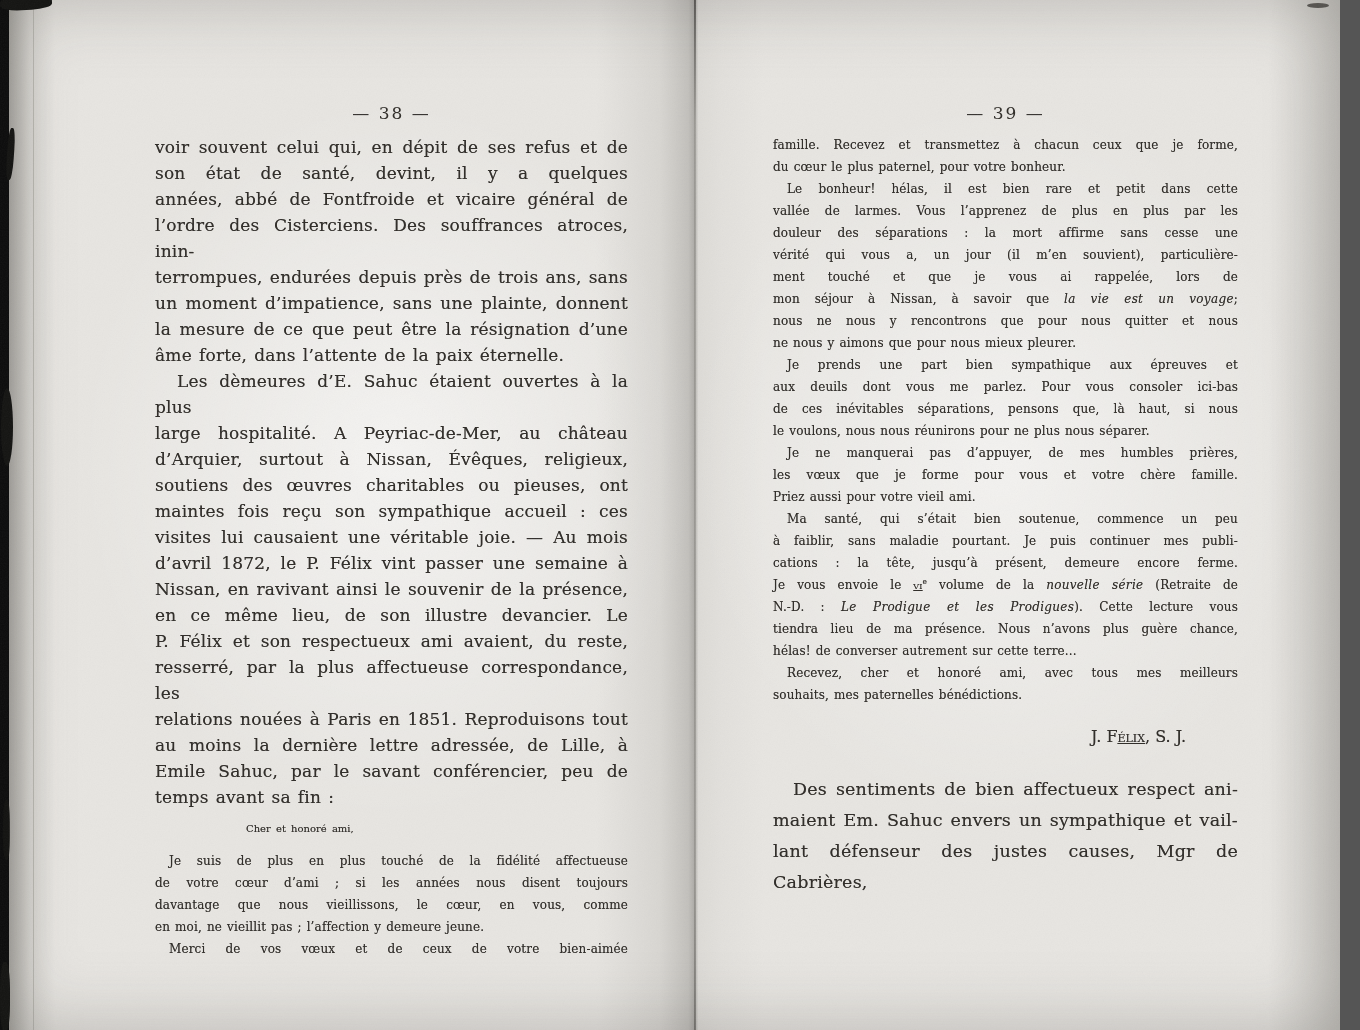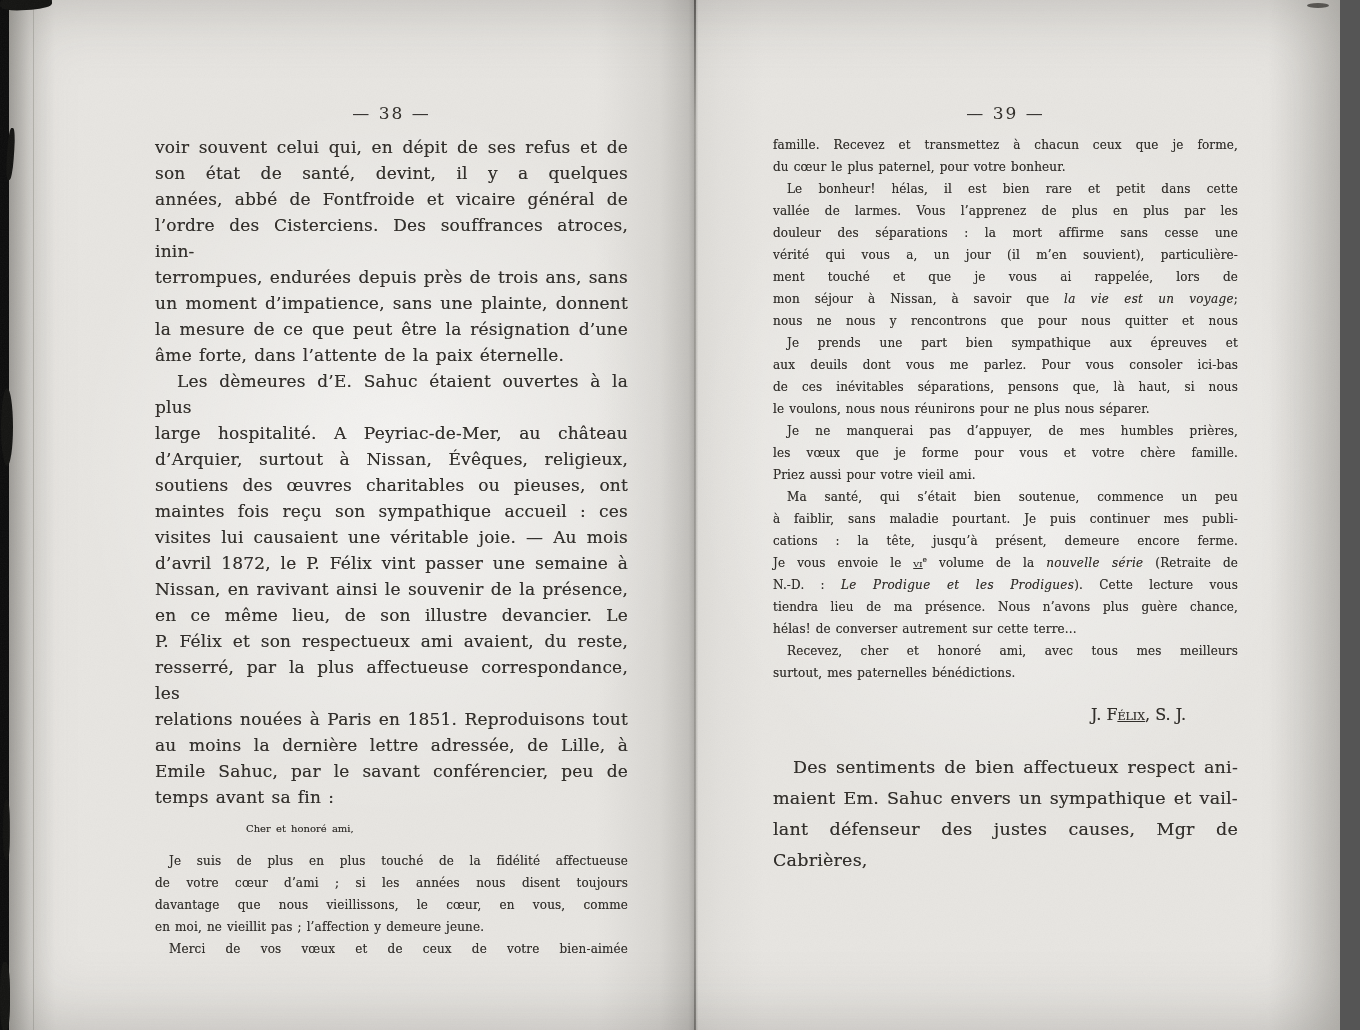--- a/index.html
+++ b/index.html
@@ -118,36 +118,37 @@
         <div class="block letter">
           <div class="line">famille. Recevez et transmettez à chacun ceux que je forme,</div>
           <div class="line end">du cœur le plus paternel, pour votre bonheur.</div>
           <div class="line ind">Le bonheur! hélas, il est bien rare et petit dans cette</div>
           <div class="line">vallée de larmes. Vous l’apprenez de plus en plus par les</div>
           <div class="line">douleur des séparations : la mort affirme sans cesse une</div>
           <div class="line">vérité qui vous a, un jour (il m’en souvient), particulière-</div>
           <div class="line">ment touché et que je vous ai rappelée, lors de</div>
           <div class="line">mon séjour à Nissan, à savoir que <i>la vie est un voyage</i>;</div>
           <div class="line">nous ne nous y rencontrons que pour nous quitter et nous</div>
+          <div class="line end">ne nous y aimons que pour nous mieux pleurer.</div>
           <div class="line ind">Je prends une part bien sympathique aux épreuves et</div>
           <div class="line">aux deuils dont vous me parlez. Pour vous consoler ici-bas</div>
           <div class="line">de ces inévitables séparations, pensons que, là haut, si nous</div>
           <div class="line end">le voulons, nous nous réunirons pour ne plus nous séparer.</div>
           <div class="line ind">Je ne manquerai pas d’appuyer, de mes humbles prières,</div>
           <div class="line">les vœux que je forme pour vous et votre chère famille.</div>
           <div class="line end">Priez aussi pour votre vieil ami.</div>
           <div class="line ind">Ma santé, qui s’était bien soutenue, commence un peu</div>
           <div class="line">à faiblir, sans maladie pourtant. Je puis continuer mes publi-</div>
           <div class="line">cations : la tête, jusqu’à présent, demeure encore ferme.</div>
           <div class="line">Je vous envoie le <span class="sc">vi</span><sup>e</sup> volume de la <i>nouvelle série</i> (Retraite de</div>
           <div class="line">N.-D. : <i>Le Prodigue et les Prodigues</i>). Cette lecture vous</div>
           <div class="line">tiendra lieu de ma présence. Nous n’avons plus guère chance,</div>
           <div class="line end">hélas! de converser autrement sur cette terre...</div>
           <div class="line ind">Recevez, cher et honoré ami, avec tous mes meilleurs</div>
-          <div class="line end">surtout, mes paternelles bénédictions.</div>
+          <div class="line end">souhaits, mes paternelles bénédictions.</div>
         </div>
         <div class="block signature">
           <div class="line right">J. F<span class="sc">élix</span>, S. J.</div>
         </div>
         <div class="block closing">
           <div class="line ind">Des sentiments de bien affectueux respect ani-</div>
           <div class="line">maient Em. Sahuc envers un sympathique et vail-</div>
           <div class="line">lant défenseur des justes causes, Mgr de Cabrières,</div>
         </div>
       </div>

